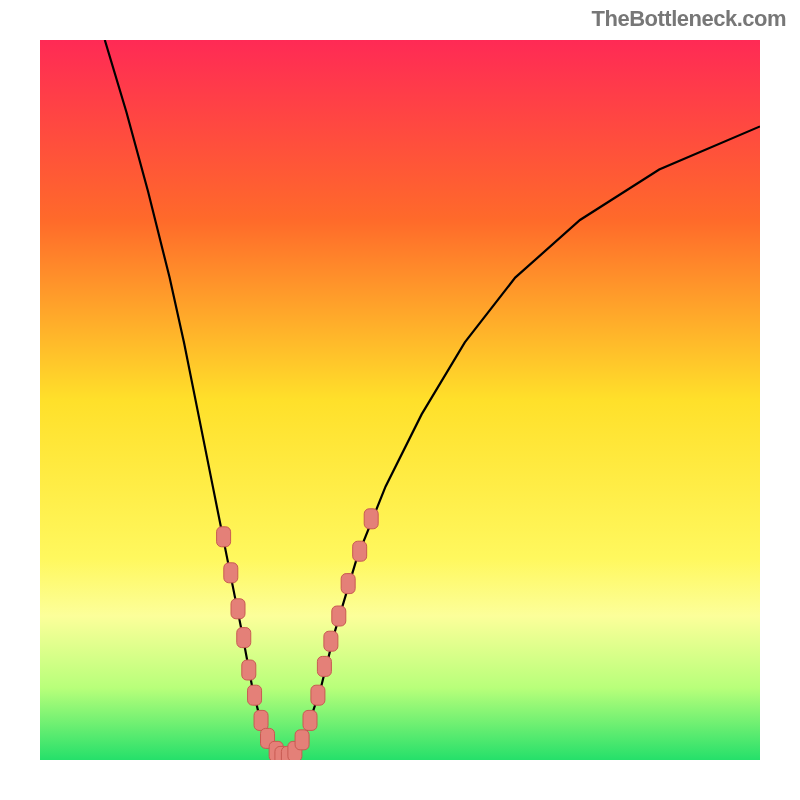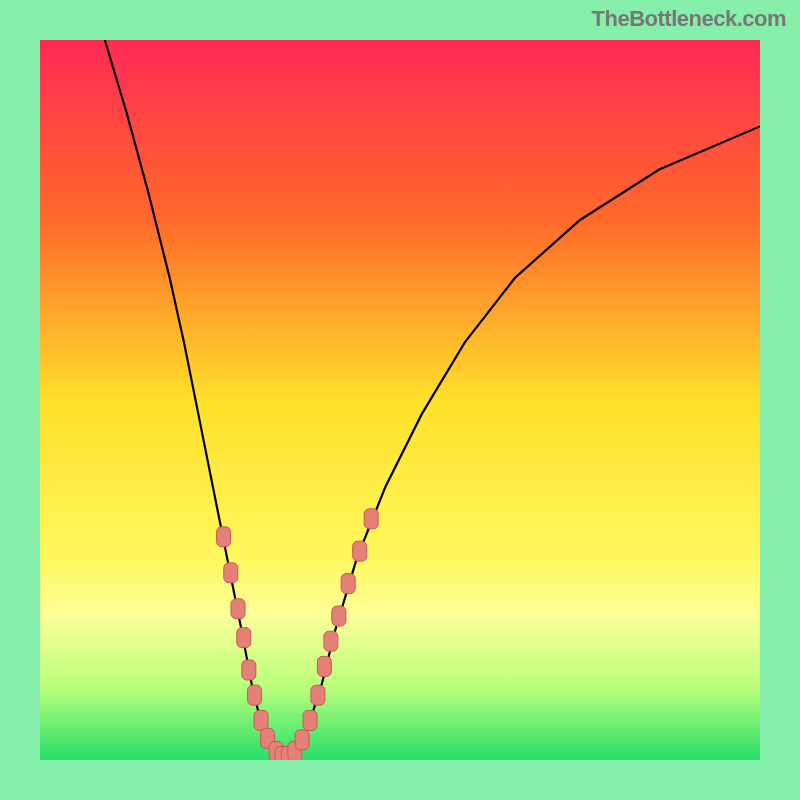--- a/index.html
+++ b/index.html
@@ -8,21 +8,21 @@
     width: 800px;
     height: 800px;
     overflow: hidden;
     background: #000;
     font-family: Arial, Helvetica, sans-serif;
   }
   #frame {
     position: relative;
     width: 800px;
     height: 800px;
-    background: #86efac;
+    background: #ffffff;
   }
   #plot {
     position: absolute;
     left: 40px;
     top: 40px;
     width: 720px;
     height: 720px;
   }
   #watermark {
     position: absolute;

